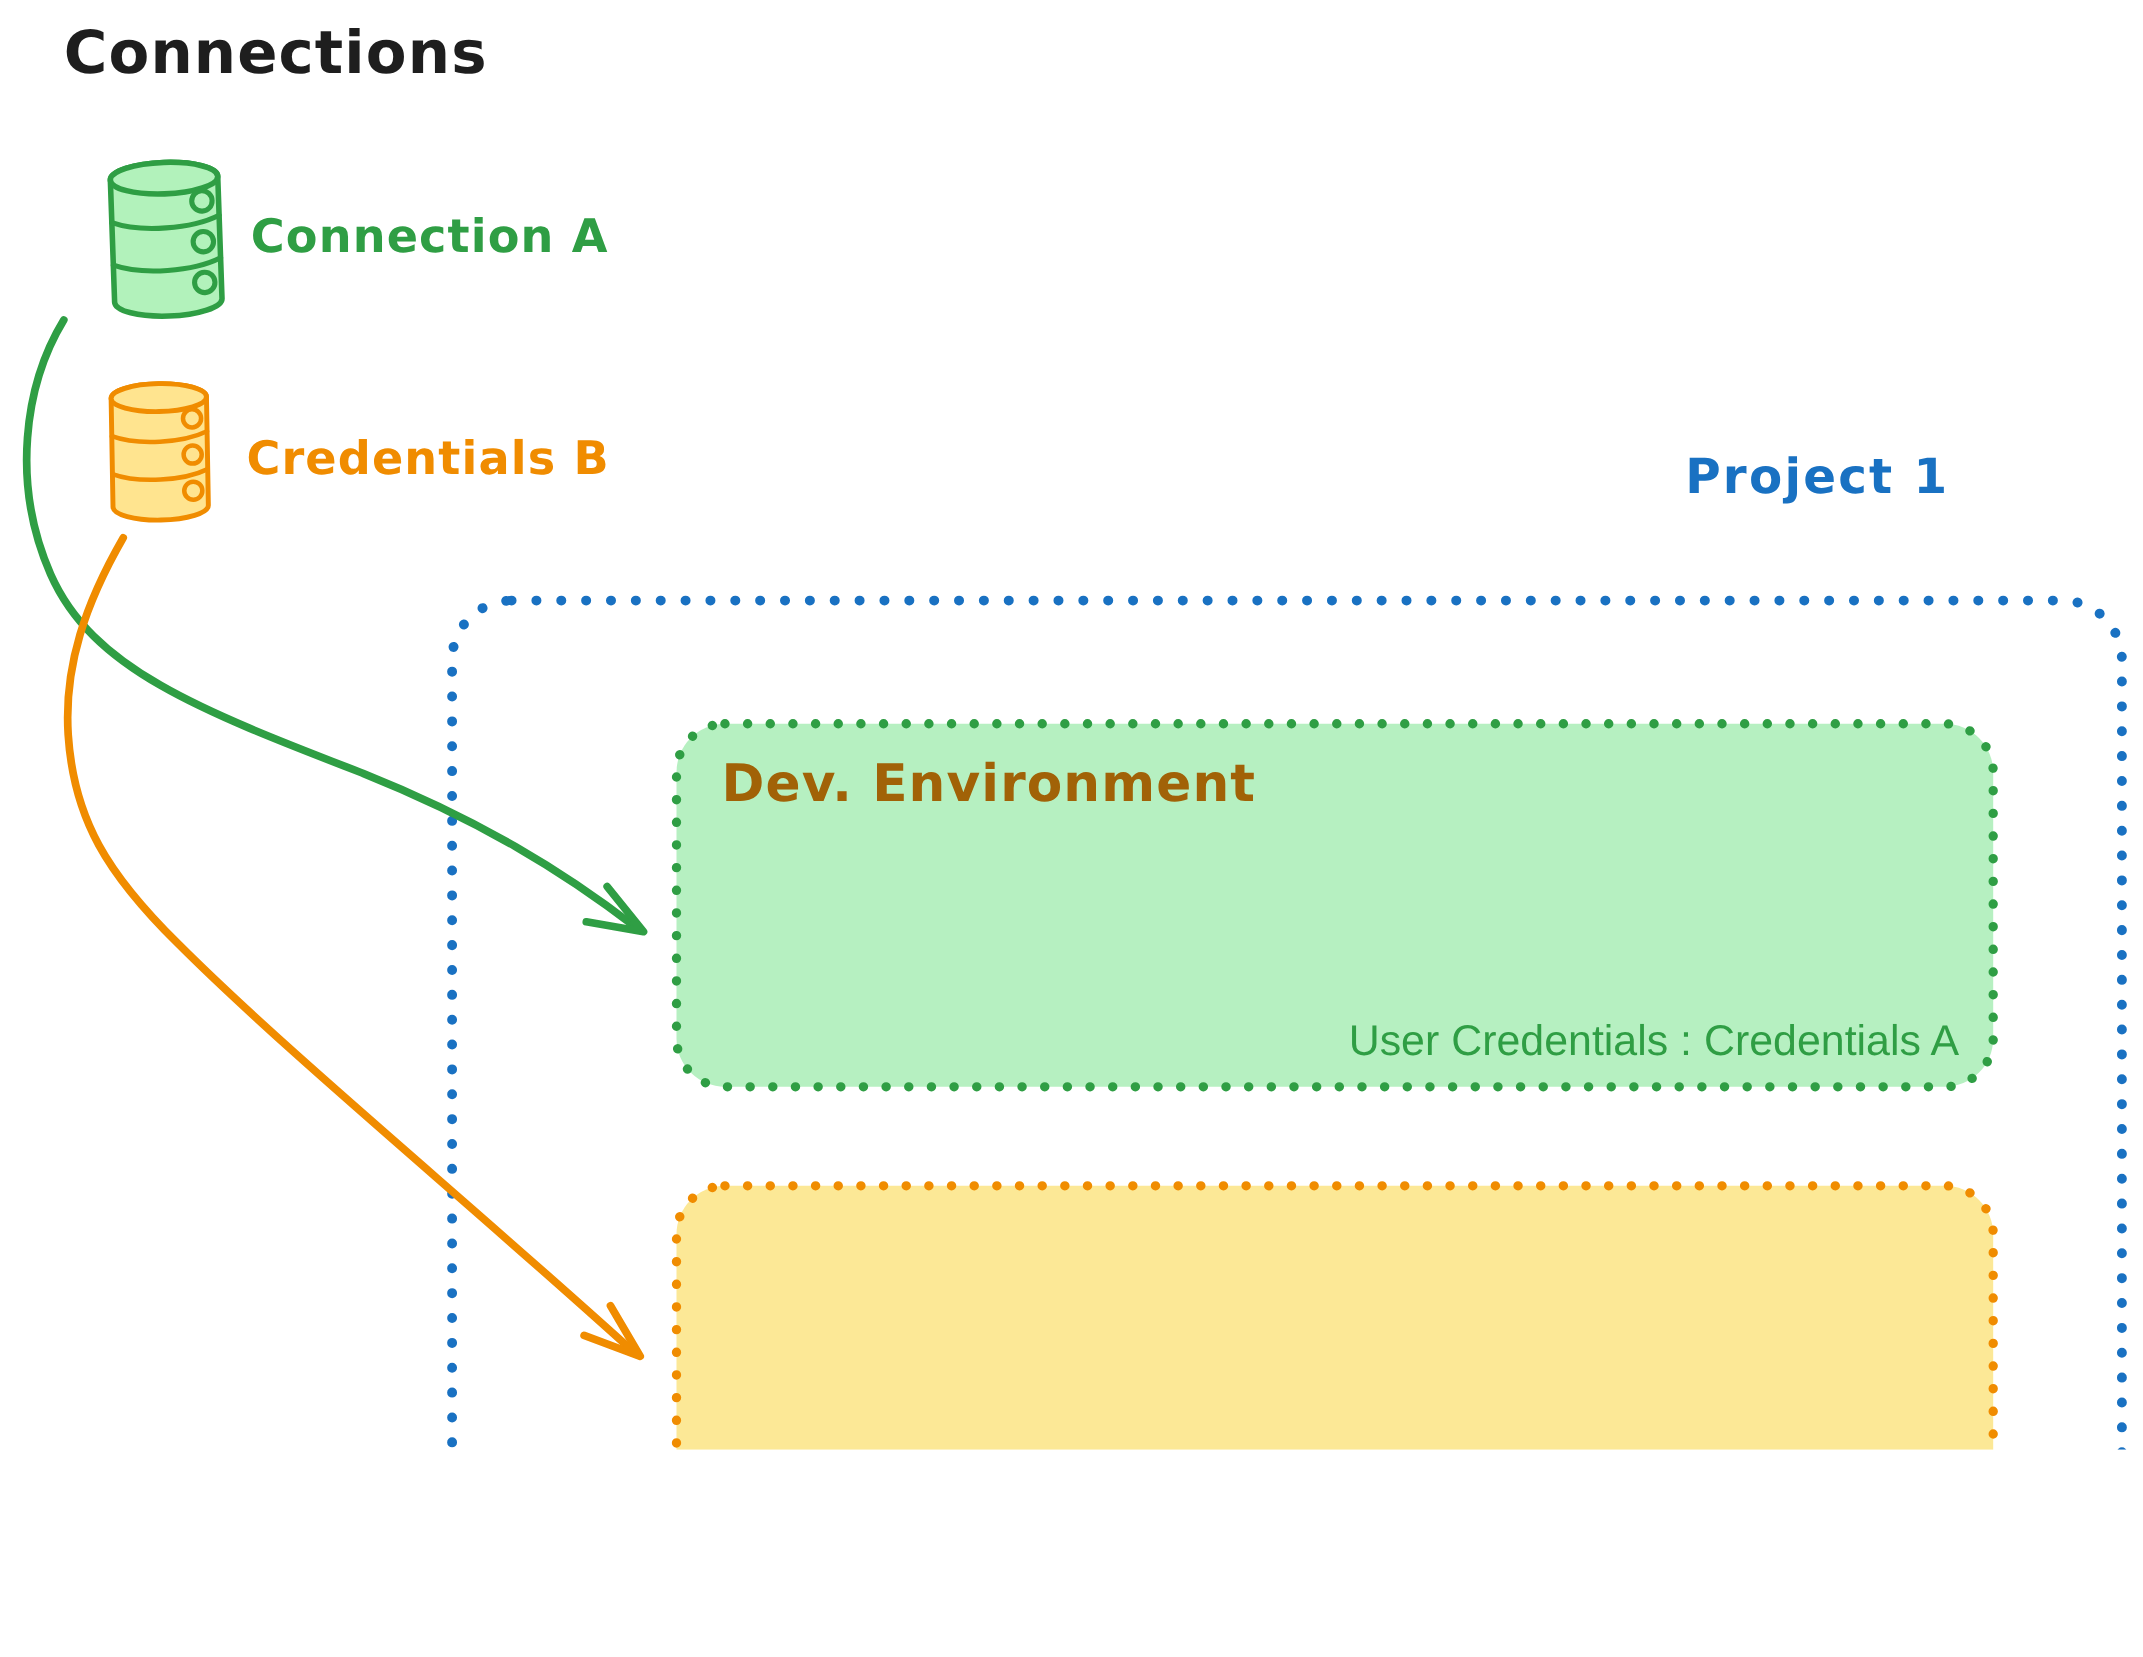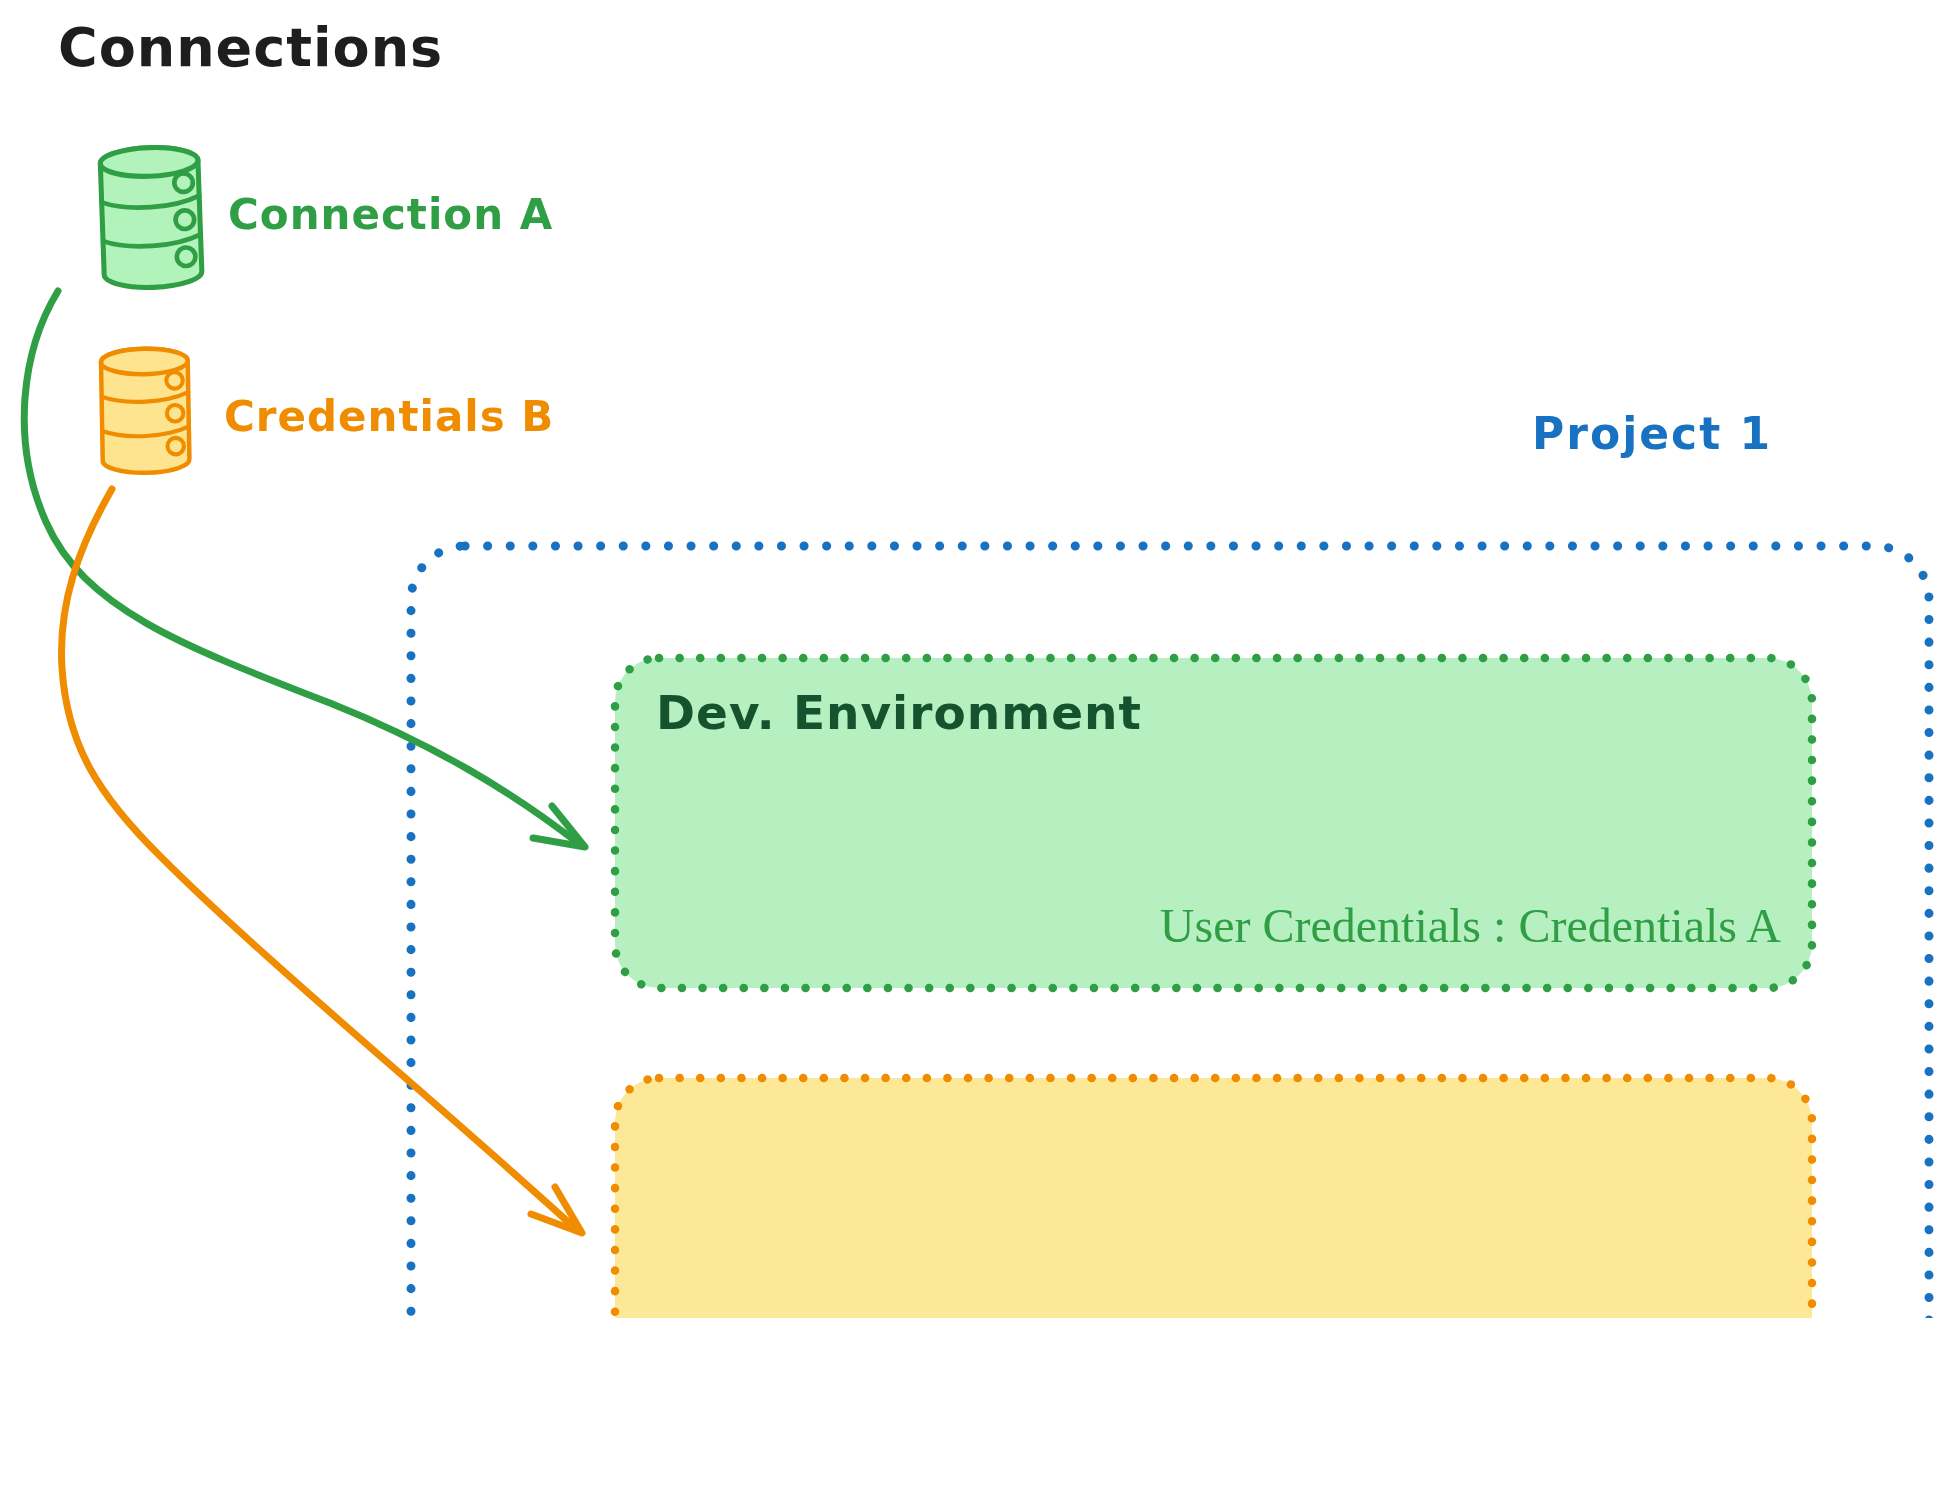--- a/index.html
+++ b/index.html
@@ -50,26 +50,26 @@
   .env-dev{left:610px;top:653px;}
   .env-prod{left:610px;top:1073px;}
   .env-bg{position:absolute;left:0;top:0;width:100%;height:100%;overflow:visible;}
   .env-bg rect{stroke-width:8.5;stroke-linecap:round;stroke-dasharray:0.1 20.5;}
   .env-dev .env-bg rect{fill:#b6f0c1;stroke:#2f9e44;}
   .env-prod .env-bg rect{fill:#fce896;stroke:#f08c00;}
   .env-title{
     position:absolute;left:46px;top:32px;
     font-size:47px;font-weight:600;letter-spacing:1px;white-space:nowrap;
   }
-  .env-dev .env-title{color:#14532d;}
+  .env-dev .env-title{color:#a16207;}
   .env-prod .env-title{color:#f08c00;}
   .env-creds{
-    position:absolute;right:36px;bottom:40px;
-    font-family:Liberation Serif, serif;
-    font-size:48px;font-weight:500;white-space:nowrap;
+    position:absolute;right:36px;bottom:24px;
+    font-family:Liberation Sans, sans-serif;
+    font-size:39px;font-weight:500;white-space:nowrap;
   }
   .env-dev .env-creds{color:#2f9e44;}
   .env-prod .env-creds{color:#f08c00;}
 
   .arrows{left:0;top:0;width:1948px;height:1506px;pointer-events:none;overflow:visible;}
   .arrows path, .arrows polyline{
     fill:none;stroke-width:7;stroke-linecap:round;stroke-linejoin:round;
   }
   .arrow-a{stroke:#2f9e44;}
   .arrow-b{stroke:#f08c00;}

